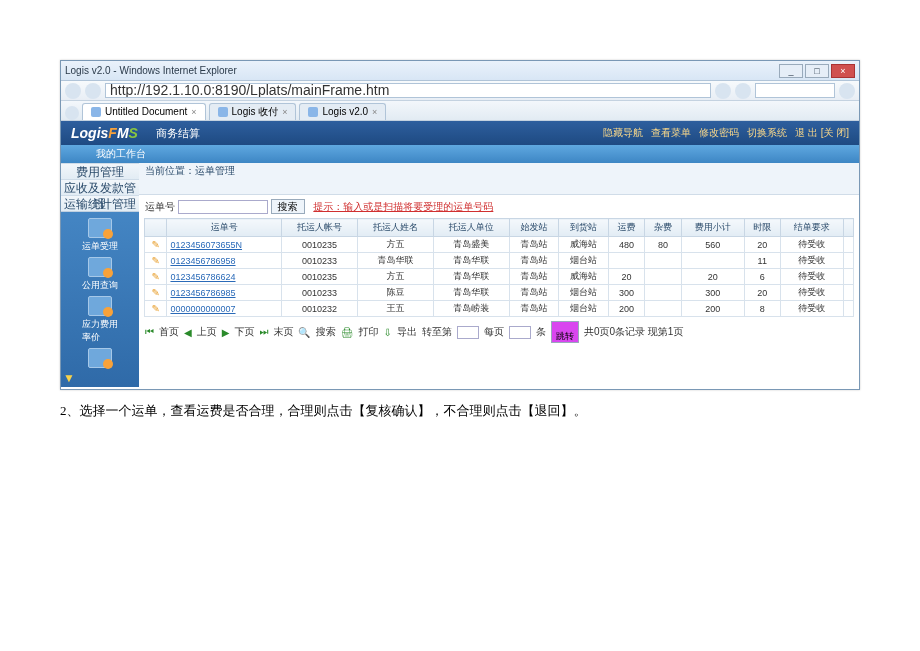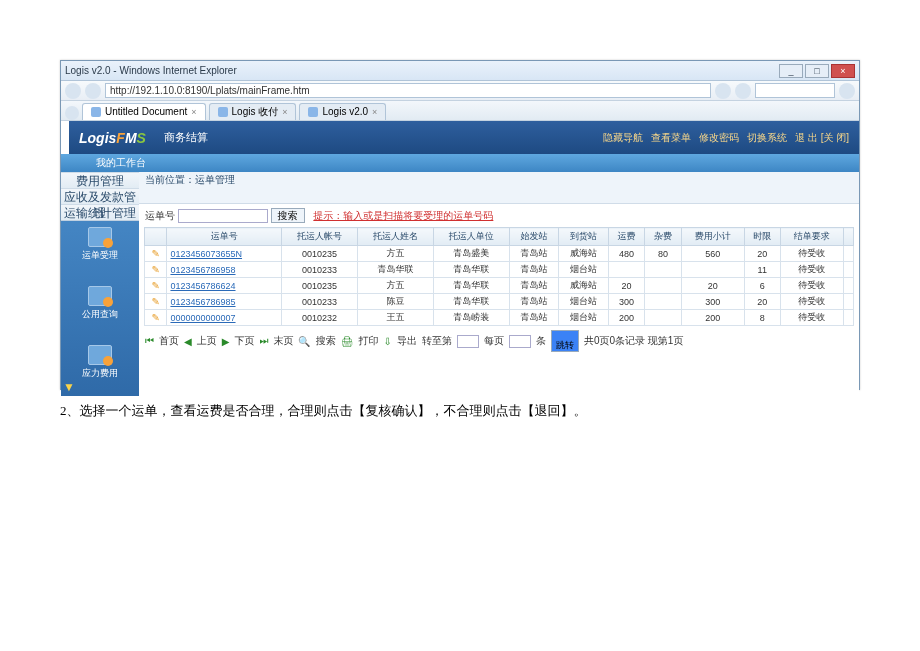--- a/index.html
+++ b/index.html
@@ -9,45 +9,45 @@
 
 .browser-window { position: absolute; left: 60px; top: 60px; width: 800px; height: 330px; border: 1px solid #7a98b5; background: #fff; box-shadow: 0 0 2px rgba(0,0,0,0.2); }
 
 .titlebar { height: 20px; background: linear-gradient(#eaf2fb, #d8e6f5); border-bottom: 1px solid #b0c4d8; display: flex; align-items: center; justify-content: space-between; padding: 0 4px; font-size: 10px; color: #2a3a4a; }
 .win-btns { display: flex; gap: 2px; }
 .win-btn { width: 24px; height: 14px; border: 1px solid #9ab; background: #e6eef7; font-size: 9px; text-align: center; line-height: 12px; }
 .win-btn.close { background: #d0504f; color: #fff; border-color: #a33; }
 
 .navbar { height: 20px; background: linear-gradient(#f7fafc, #e8eef5); border-bottom: 1px solid #c4d2e0; display: flex; align-items: center; padding: 0 4px; gap: 4px; font-size: 10px; }
 .nav-icon { width: 16px; height: 16px; border-radius: 8px; background: #d8e4f0; display: inline-block; }
-.addr { flex: 1; height: 15px; border: 1px solid #b0c4d8; background: #fff; padding: 0 4px; font-size: 10px; color: #333; line-height: 13px; overflow: hidden; white-space: nowrap; }
+.addr { flex: 1; height: 15px; border: 1px solid #b0c4d8; background: #fff; padding: 0 4px; font-size: 14px; color: #333; line-height: 13px; overflow: hidden; white-space: nowrap; }
 
 .tabbar { height: 20px; background: linear-gradient(#f3f7fb, #e2ebf3); border-bottom: 1px solid #c4d2e0; display: flex; align-items: flex-end; padding: 0 4px; gap: 3px; }
 .tab { height: 17px; padding: 0 8px; border: 1px solid #b0c4d8; border-bottom: none; background: #fff; font-size: 10px; line-height: 16px; border-radius: 3px 3px 0 0; display: flex; align-items: center; gap: 4px; }
 .tab.inactive { background: #e4ecf4; }
 .tab-close { font-size: 9px; color: #888; }
 .fav { width: 10px; height: 10px; background: #8ab6e8; border-radius: 2px; }
 
-.app-header { height: 33px; background: linear-gradient(#2e5f9e, #1e4a82); display: flex; align-items: center; padding: 12px 10px; color: #fff; margin-left: 8px; }
+.app-header { height: 24px; background: linear-gradient(#2e5f9e, #1e4a82); display: flex; align-items: center; padding: 12px 10px; color: #fff; }
 .logo { font-size: 14px; font-weight: bold; font-style: italic; }
 .logo .f { color: #f8a23a; } .logo .m { color: #fff; } .logo .s { color: #8ac640; }
 .header-title { margin-left: 18px; font-size: 11px; }
 .header-links { margin-left: auto; display: flex; gap: 8px; font-size: 10px; }
 .header-links span { color: #f8d78a; }
 
 .subheader { height: 18px; background: linear-gradient(#5fa8e0, #3d86c4); display: flex; align-items: center; font-size: 10px; color: #fff; }
 .subheader .col1 { width: 120px; text-align: center; }
 .subheader .col2 { flex: 1; text-align: center; }
 
 .app-body { display: flex; height: 224px; }
 
 .sidebar { width: 78px; background: linear-gradient(#4a8dcb, #2f6aa8); display: flex; flex-direction: column; }
 .side-top { background: #e8eef5; border-bottom: 1px solid #c0d0e0; }
 .side-top-item { height: 16px; line-height: 16px; font-size: 12px; color: #2a4a6a; text-align: center; border-top: 1px solid #cfdce8; background: linear-gradient(#f2f6fa,#e2ecf4); }
-.side-icons { flex: 1; display: flex; flex-direction: column; align-items: center; padding-top: 6px; gap: 24px; overflow: hidden; }
+.side-icons { flex: 1; display: flex; flex-direction: column; align-items: center; padding-top: 6px; gap: 4px; overflow: hidden; }
 .side-icon { width: 36px; display: flex; flex-direction: column; align-items: center; gap: 2px; color: #fff; font-size: 9px; }
 .side-icon .ic { width: 24px; height: 20px; background: #6fa8dc; border: 1px solid #a6c8e8; border-radius: 2px; position: relative; }
 .side-icon .ic::after { content: ""; position: absolute; right: -2px; bottom: -2px; width: 10px; height: 10px; background: #f8a23a; border-radius: 5px; }
 .side-arrow { margin-top: auto; color: #f8d24a; font-size: 12px; padding: 2px; }
 
 .content { flex: 1; background: #fff; overflow: hidden; display: flex; flex-direction: column; }
 .crumb { height: 32px; background: #eef4fa; border-bottom: 1px solid #d0dce8; font-size: 10px; color: #2a4a6a; padding: 0 6px; line-height: 16px; }
 .hint { font-size: 10px; padding: 4px 6px; }
 .hint-label { color: #333; }
 .hint-input { width: 90px; height: 14px; border: 1px solid #aac; font-size: 10px; }
@@ -56,21 +56,21 @@
 
 .grid { width: calc(100% - 10px); margin: 0 5px; border-collapse: collapse; font-size: 9px; }
 .grid th { background: linear-gradient(#f4f8fc,#e2ecf4); border: 1px solid #c8d6e4; padding: 2px 3px; color: #2a4a6a; font-weight: normal; white-space: nowrap; }
 .grid td { border: 1px solid #d8e2ec; padding: 1px 3px; color: #333; white-space: nowrap; text-align: center; }
 .grid td.link { color: #2a6ab8; text-decoration: underline; text-align: left; }
 .edit { color: #e8a030; font-size: 10px; }
 
 .pager { font-size: 10px; padding: 4px 6px; color: #333; display: flex; align-items: center; gap: 5px; flex-wrap: wrap; }
 .pager .pic { color: #2a8a2a; }
 .pager input { width: 22px; height: 13px; border: 1px solid #aac; font-size: 9px; }
-.pager .pbtn { height: 22px; padding: 8px 4px; border: 1px solid #9ab; background: #3b82f6; font-size: 9px; }
+.pager .pbtn { height: 22px; padding: 8px 4px; border: 1px solid #9ab; background: #d946ef; font-size: 9px; }
 
 .caption { position: absolute; left: 60px; top: 402px; font-size: 13px; color: #000; font-family: SimSun, serif; }
 </style>
 </head>
 <body>
 
 <div class="doc-page">
   <div class="browser-window">
 
     <div class="titlebar">

